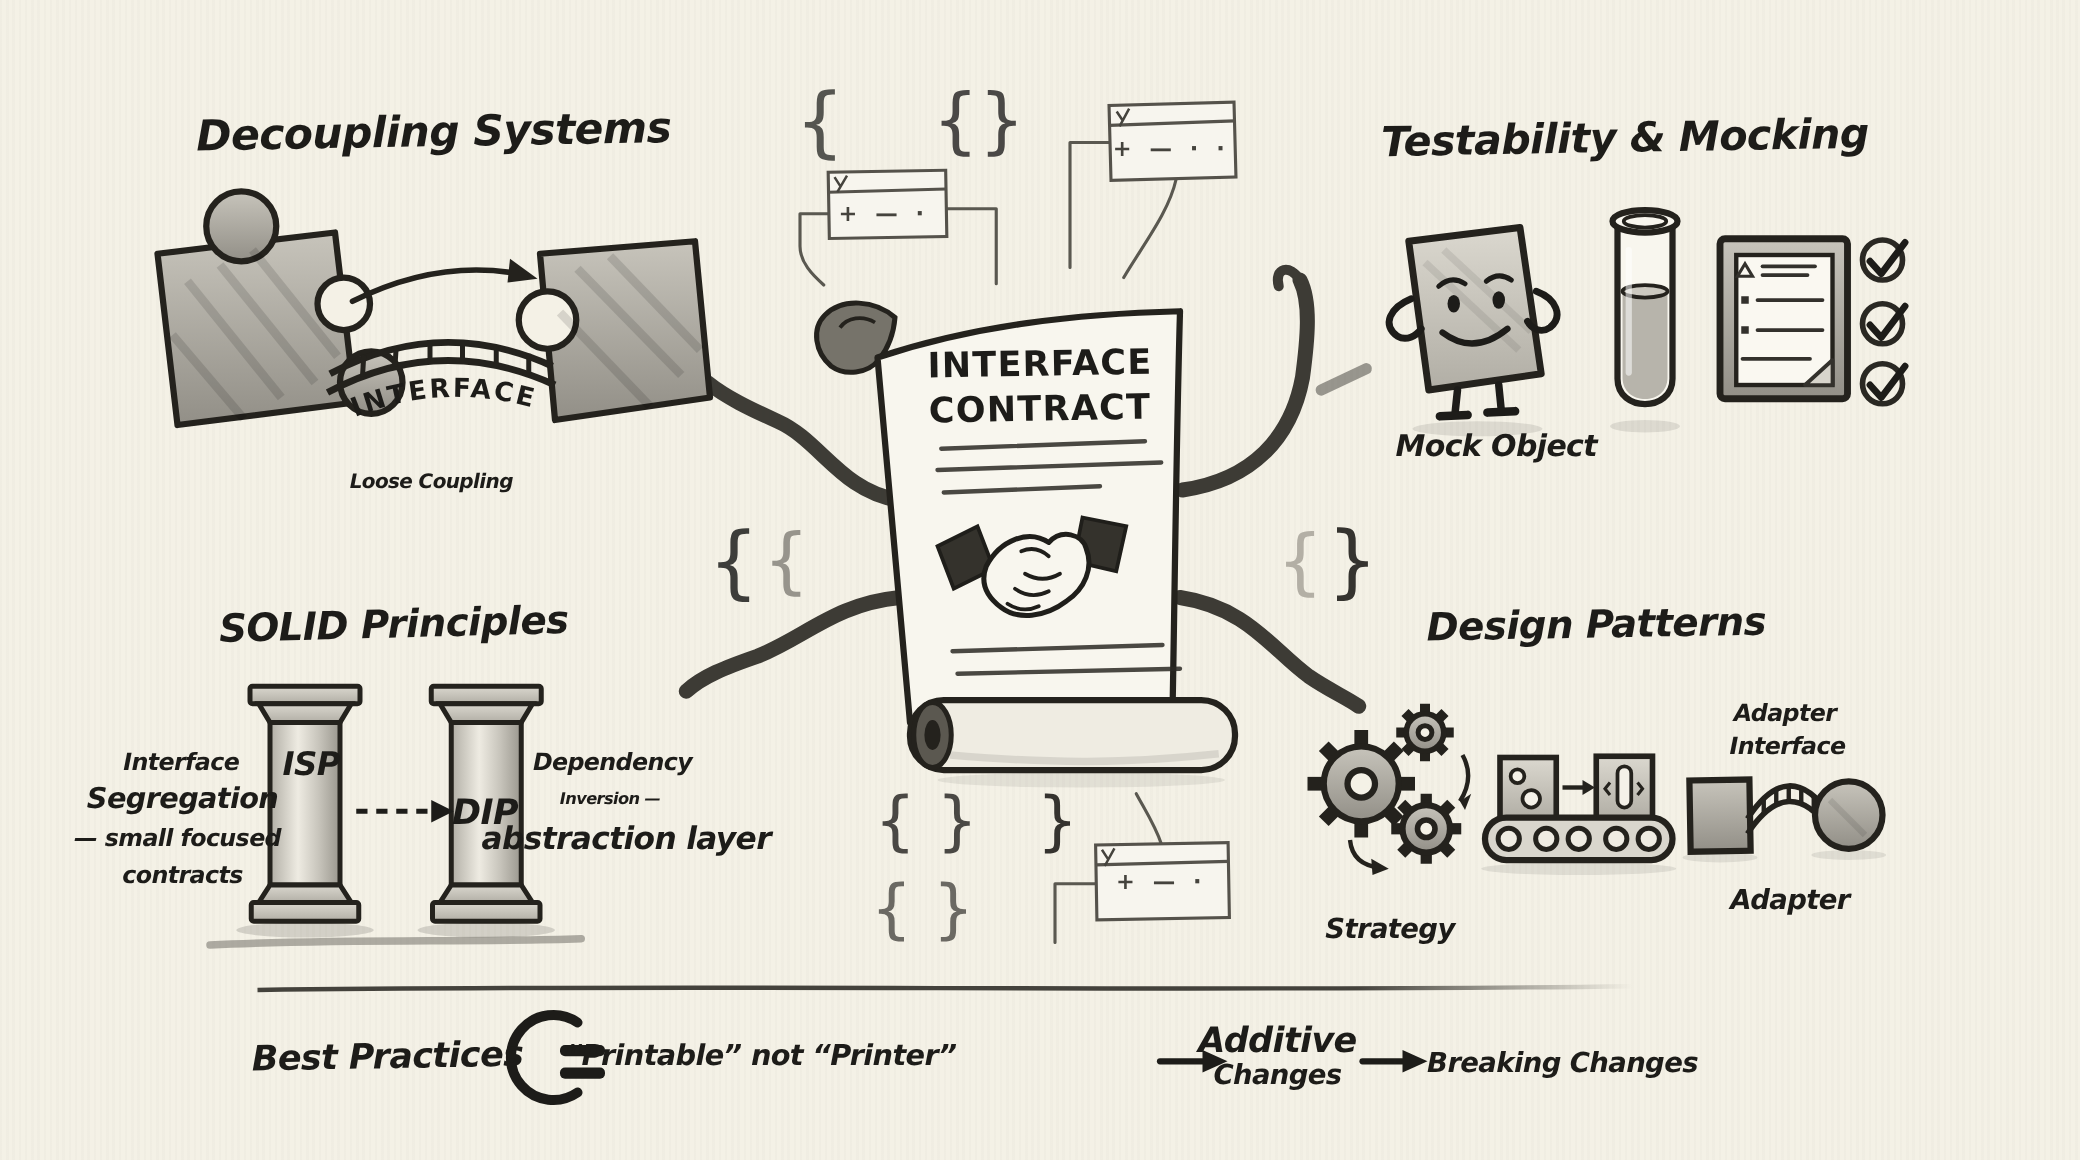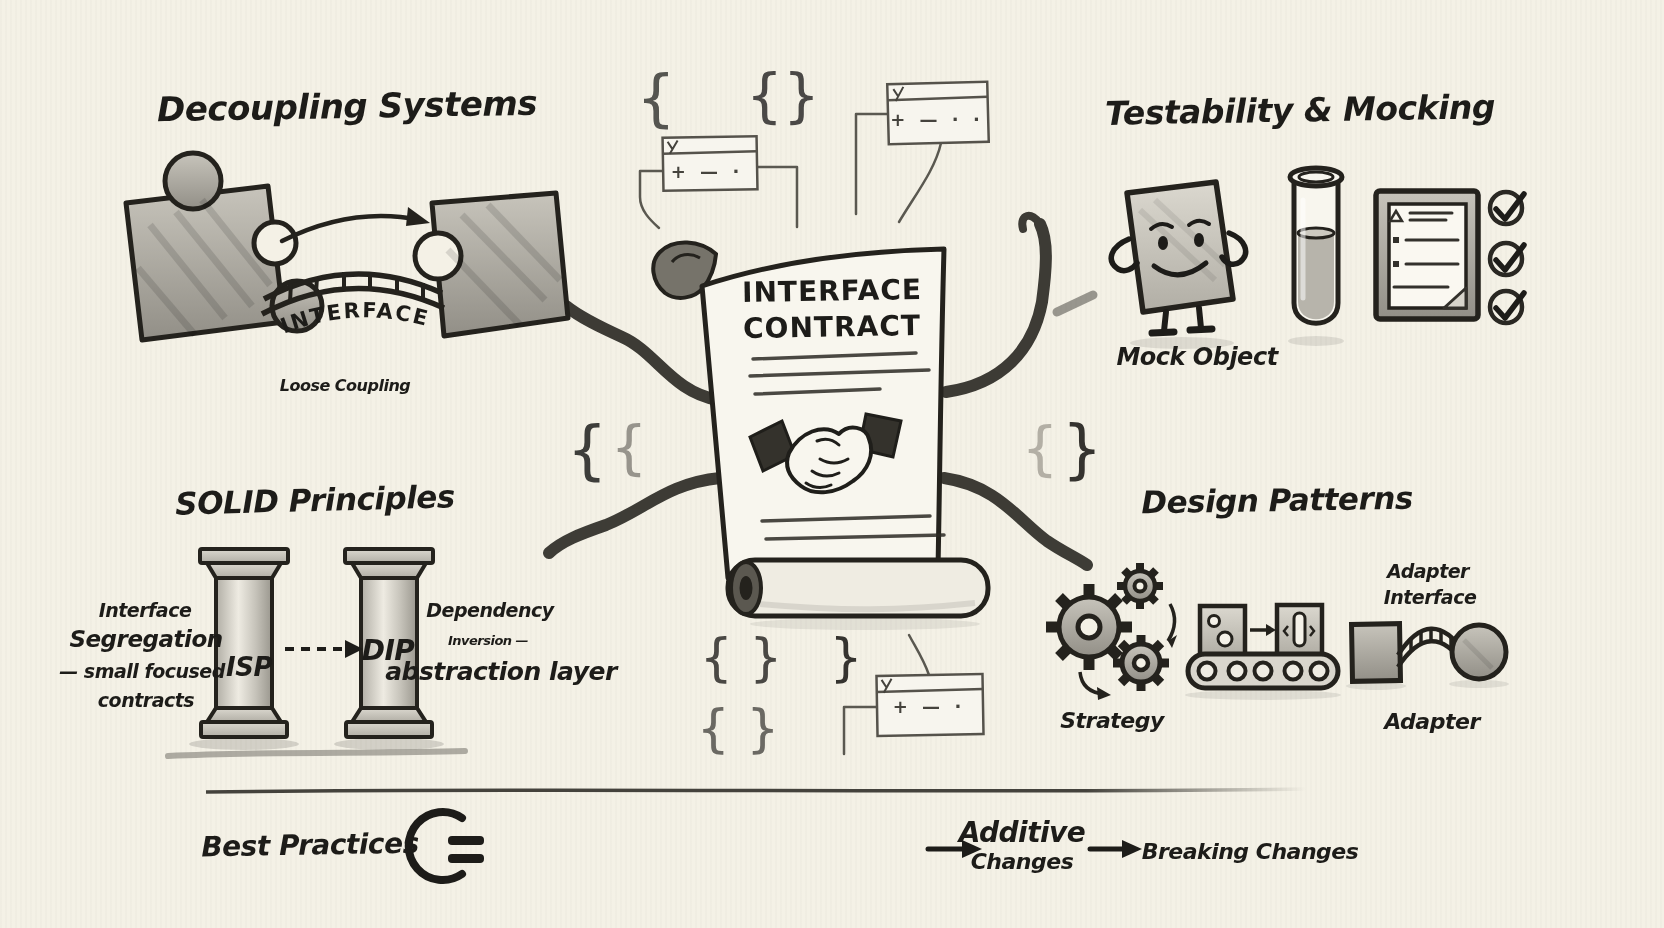--- a/index.html
+++ b/index.html
@@ -343,33 +343,34 @@
   <div class="t print" style="left:832px;top:327px;font-size:28px;transform:translate(-50%,-50%) rotate(-1deg)">CONTRACT</div>
 
   <div class="t" style="left:1300px;top:110px;font-size:33px;transform:translate(-50%,-50%) rotate(-1deg)">Testability &amp; Mocking</div>
   <div class="t" style="left:1197px;top:357px;font-size:24px">Mock Object</div>
 
   <div class="t" style="left:315px;top:500px;font-size:31px;transform:translate(-50%,-50%) rotate(-1.5deg)">SOLID Principles</div>
   <div class="t" style="left:145px;top:610px;font-size:19px">Interface</div>
   <div class="t" style="left:146px;top:639px;font-size:23px">Segregation</div>
   <div class="t" style="left:142px;top:671px;font-size:19px">— small focused</div>
   <div class="t" style="left:146px;top:700px;font-size:19px">contracts</div>
-  <div class="t" style="left:249px;top:667px;font-size:26px">ISP</div>
+  <div class="t" style="left:249px;top:612px;font-size:26px">ISP</div>
   <div class="t" style="left:388px;top:650px;font-size:28px">DIP</div>
   <div class="t" style="left:490px;top:610px;font-size:19px">Dependency</div>
   <div class="t" style="left:488px;top:640px;font-size:13px">Inversion —</div>
   <div class="t" style="left:501px;top:671px;font-size:25px">abstraction layer</div>
 
   <div class="t" style="left:1277px;top:500px;font-size:31px;transform:translate(-50%,-50%) rotate(-1deg)">Design Patterns</div>
-  <div class="t" style="left:1112px;top:720px;font-size:22px">Strategy</div>
+  <div class="t" style="left:1112px;top:744px;font-size:22px">Strategy</div>
   <div class="t" style="left:1428px;top:571px;font-size:19px">Adapter</div>
   <div class="t" style="left:1430px;top:597px;font-size:19px">Interface</div>
   <div class="t" style="left:1432px;top:721px;font-size:22px">Adapter</div>
 
   <div class="t" style="left:310px;top:845px;font-size:28px;transform:translate(-50%,-50%) rotate(-1deg)">Best Practices</div>
+  <div class="t" style="left:608px;top:845px;font-size:23px">“Printable” not “Printer”</div>
   <div class="t" style="left:1022px;top:832px;font-size:28px">Additive</div>
   <div class="t" style="left:1022px;top:861px;font-size:22px">Changes</div>
   <div class="t" style="left:1250px;top:851px;font-size:22px">Breaking Changes</div>
 
   <div class="brace" style="left:656px;top:97px;font-size:62px;color:#555550">{</div>
   <div class="brace" style="left:783px;top:96px;font-size:58px;color:#4a4846">{}</div>
   <div class="brace" style="left:587px;top:450px;font-size:64px;color:#3d3d3a">{</div>
   <div class="brace" style="left:629px;top:448px;font-size:58px;color:#97948c">{</div>
   <div class="brace" style="left:1040px;top:449px;font-size:58px;color:#b3afa5">{</div>
   <div class="brace" style="left:1082px;top:449px;font-size:64px;color:#35332f">}</div>

